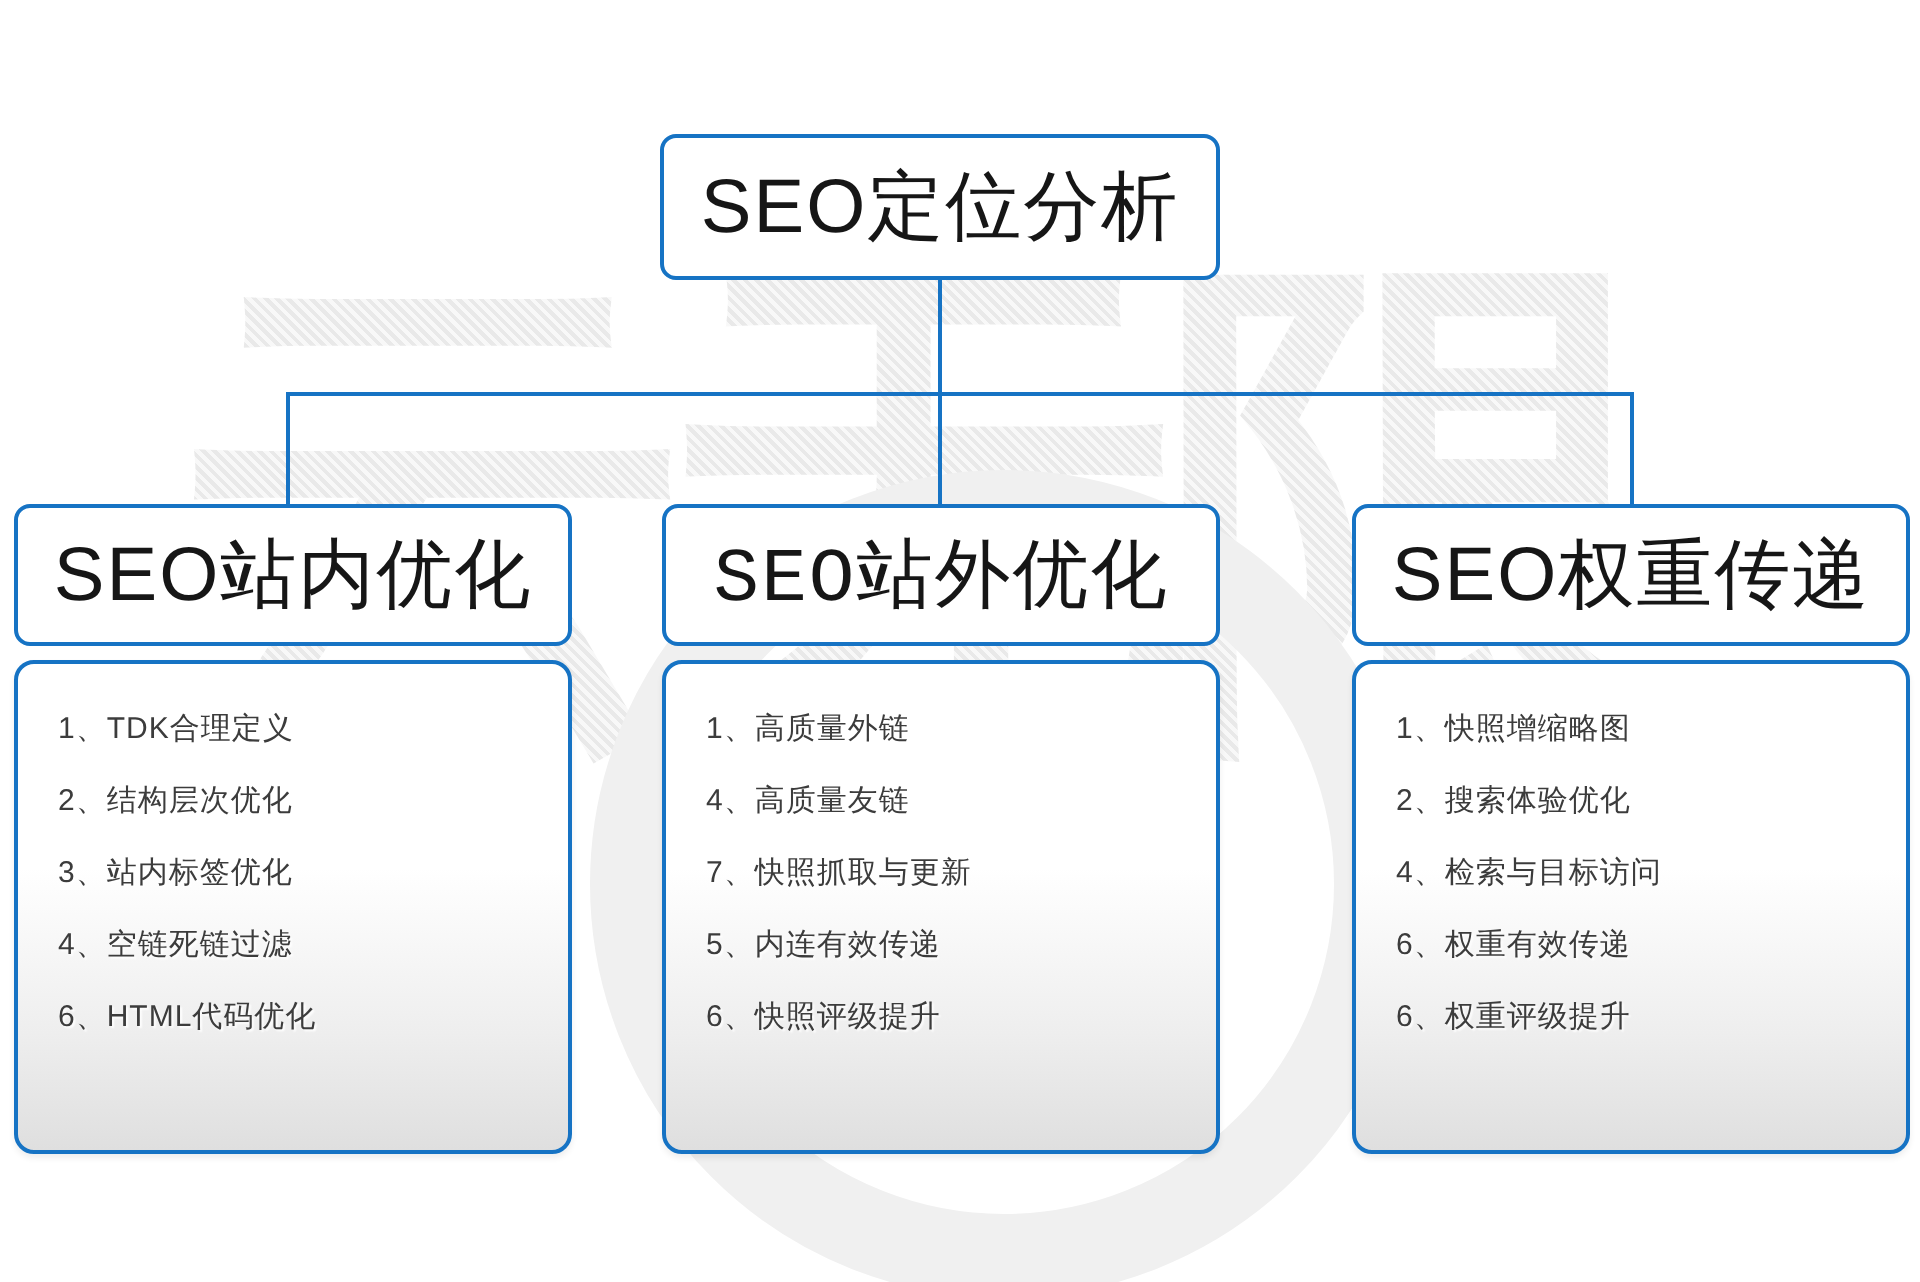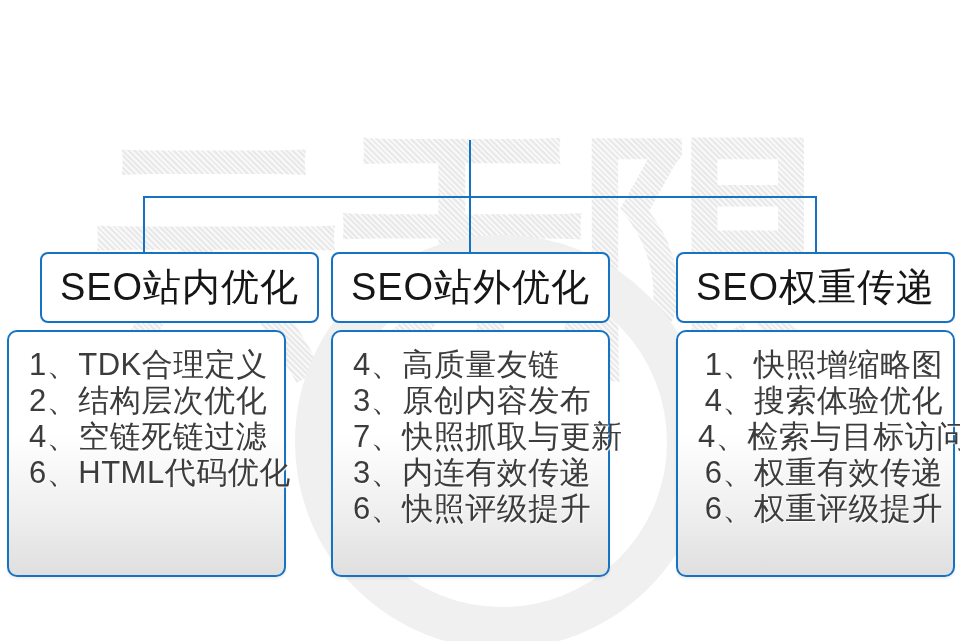--- a/index.html
+++ b/index.html
@@ -53,43 +53,43 @@
   }
   .node .node-title {
     color: #161616;
     font-size: 38px;
     font-weight: 400;
     letter-spacing: 1px;
     white-space: nowrap;
   }
 
   #root-box   { left: 330px; top: 67px;  width: 280px; height: 73px; }
-  #col1-head  { left: 7px;   top: 252px; width: 279px; height: 71px; margin-left: 33px; }
-  #col2-head  { left: 331px; top: 252px; width: 279px; height: 71px; }
+  #col1-head  { left: 7px;   top: 252px; width: 279px; height: 71px; }
+  #col2-head  { left: 331px; top: 252px; width: 279px; height: 71px; font-family: Liberation Mono, monospace; }
   #col3-head  { left: 676px; top: 252px; width: 279px; height: 71px; }
 
   .body-box {
     position: absolute;
     top: 330px;
     width: 279px; height: 247px;
     box-sizing: border-box;
     border: 2px solid #1673c4;
     border-radius: 10px;
     background: linear-gradient(180deg, #ffffff 0%, #ffffff 42%, #eeeeee 76%, #dfdfdf 100%);
     z-index: 2;
     box-shadow: 0 2px 3px rgba(0,0,0,0.07);
     padding: 15px 10px 0 20px;
   }
   #col1-body { left: 7px; }
   #col2-body { left: 331px; }
-  #col3-body { left: 676px; text-align: right; }
+  #col3-body { left: 676px; }
 
   .item-list { list-style: none; margin: 0; padding: 0; }
   .item-list li {
-    font-size: 31px;
+    font-size: 15px;
     line-height: 36px;
     color: #3c3c3c;
     white-space: nowrap;
     text-shadow: 1px 1px 1px rgba(255,255,255,0.95);
     letter-spacing: 0.5px;
   }
 </style>
 </head>
 <body>
 
@@ -97,54 +97,58 @@
 
   <div class="watermark-text">云无限</div>
   <div class="watermark-ring"></div>
 
   <div class="line" style="left:469px; top:140px; width:2px; height:57px;"></div>
   <div class="line" style="left:143px; top:196px; width:674px; height:2px;"></div>
   <div class="line" style="left:143px; top:196px; width:2px; height:56px;"></div>
   <div class="line" style="left:469px; top:196px; width:2px; height:56px;"></div>
   <div class="line" style="left:815px; top:196px; width:2px; height:56px;"></div>
 
+  <div class="node" id="root-box">
+    <span class="node-title">SEO定位分析</span>
+  </div>
 
   <div class="node" id="col1-head">
     <span class="node-title">SEO站内优化</span>
   </div>
   <div class="node" id="col2-head">
     <span class="node-title">SEO站外优化</span>
   </div>
   <div class="node" id="col3-head">
     <span class="node-title">SEO权重传递</span>
   </div>
 
   <div class="body-box" id="col1-body">
     <ul class="item-list">
 
     <li>1、TDK合理定义</li>
         <li>2、结构层次优化</li>
+        <li>3、站内标签优化</li>
         <li>4、空链死链过滤</li>
         <li>6、HTML代码优化</li>
       </ul>
   </div>
   <div class="body-box" id="col2-body">
     <ul class="item-list">
 
+    <li>1、高质量外链</li>
         <li>4、高质量友链</li>
-        <li>3、原创内容发布</li>
         <li>7、快照抓取与更新</li>
-        <li>3、内连有效传递</li>
+        <li>5、内连有效传递</li>
         <li>6、快照评级提升</li>
       </ul>
   </div>
   <div class="body-box" id="col3-body">
     <ul class="item-list">
 
     <li>1、快照增缩略图</li>
-        <li>4、搜索体验优化</li>
+        <li>2、搜索体验优化</li>
         <li>4、检索与目标访问</li>
         <li>6、权重有效传递</li>
         <li>6、权重评级提升</li>
       </ul>
   </div>
 
 </div>
 
 </body></html>

